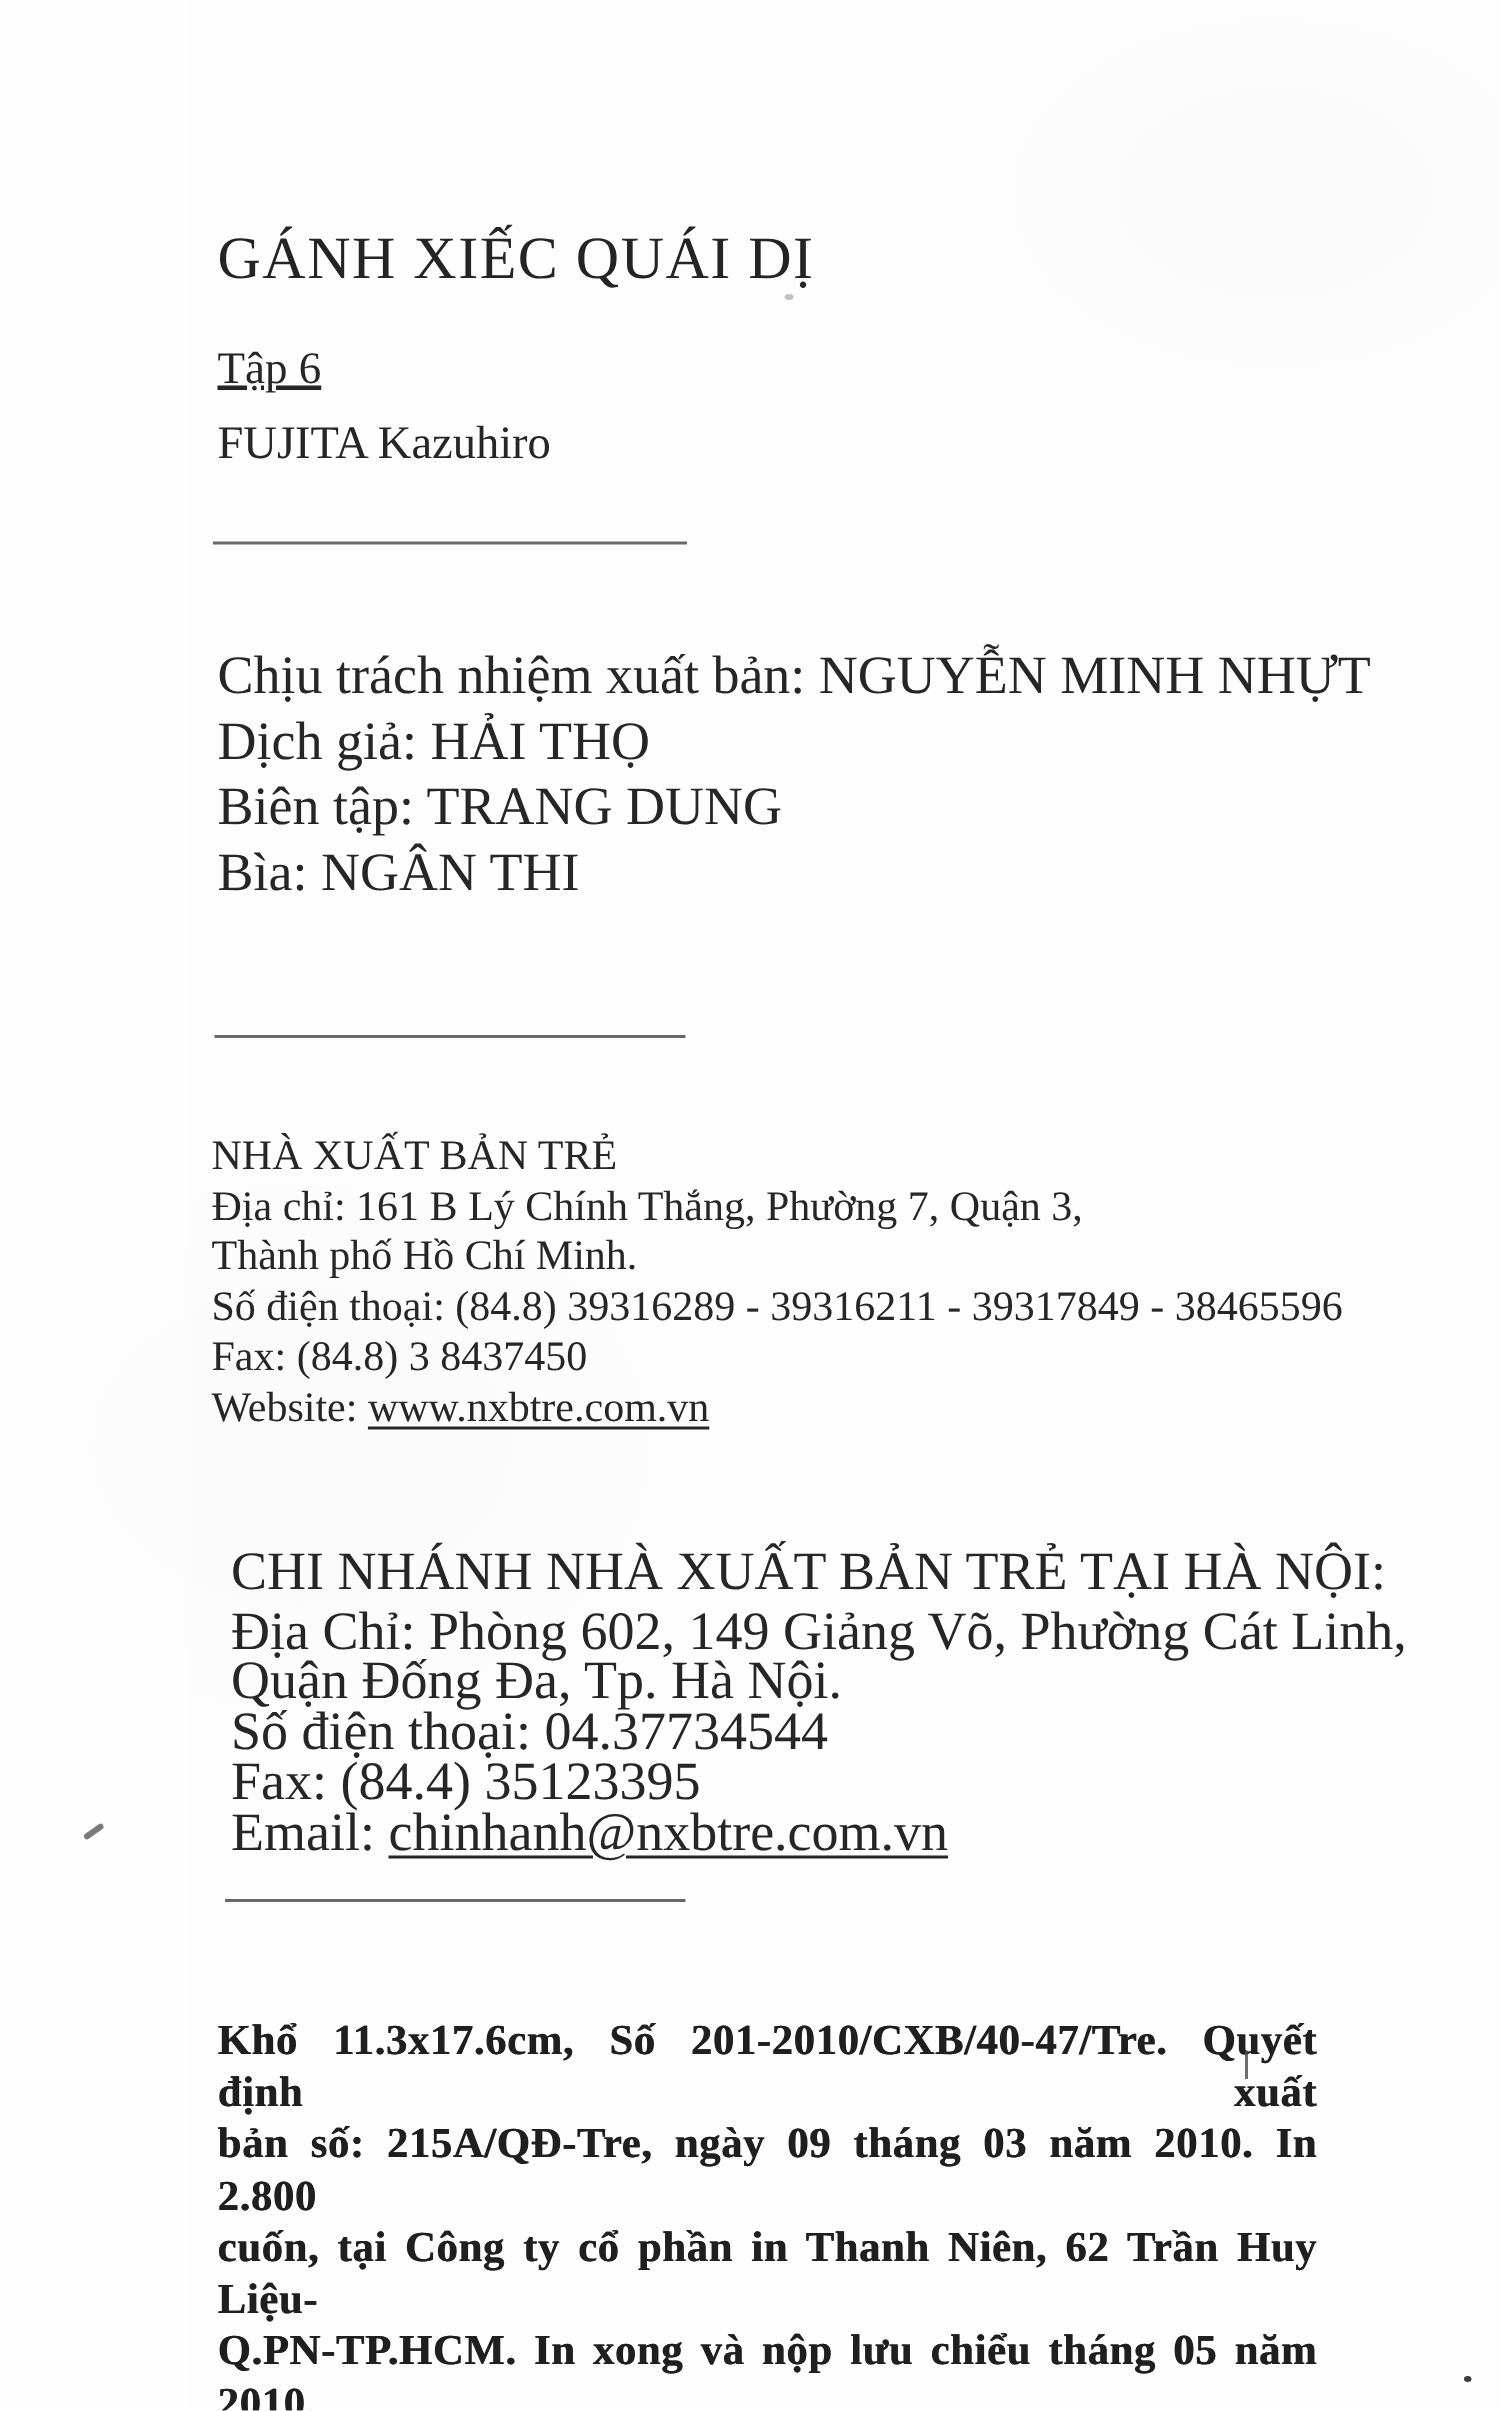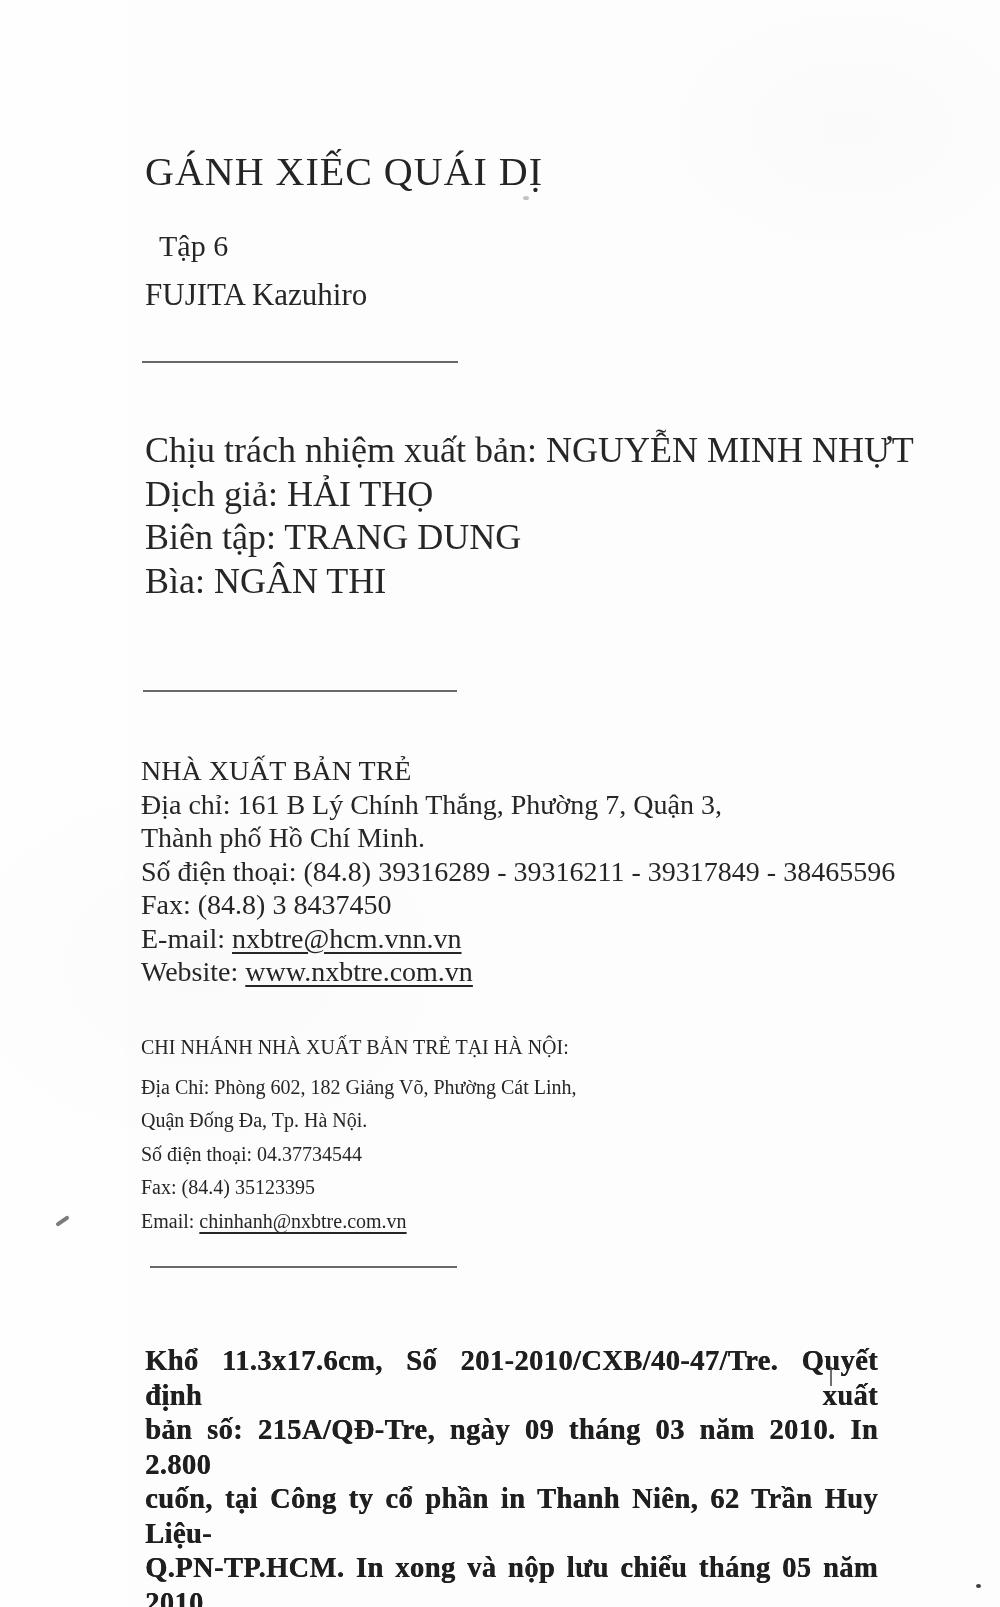--- a/index.html
+++ b/index.html
@@ -24,23 +24,24 @@
   .title {
     left: 145px; top: 148px;
     font-size: 40px;
     font-weight: normal;
     letter-spacing: 1px;
     margin: 0;
     white-space: nowrap;
     color: #242424;
   }
   .volume {
-    left: 159px; top: 229px;
+    left: 145px; top: 229px;
     font-size: 30px;
     white-space: nowrap;
+    text-decoration: underline;
   }
   .author {
     left: 145px; top: 277px;
     font-size: 31px;
     white-space: nowrap;
   }
 
   .divider {
     height: 0;
     border-top: 2px solid #4e4e4e;
@@ -57,22 +58,22 @@
     white-space: nowrap;
   }
 
   .publisher {
     left: 141px; top: 754px;
     font-size: 28px;
     line-height: 33.5px;
     white-space: nowrap;
   }
   .branch {
-    left: 141px; top: 1031px;
-    font-size: 20px;
+    left: 154px; top: 1031px;
+    font-size: 36px;
     line-height: 33.5px;
     white-space: nowrap;
   }
   .branch-heading { margin-bottom: 6px; }
 
   .u {
     text-decoration: underline;
     text-decoration-thickness: 2px;
     text-underline-offset: 4px;
   }
@@ -141,27 +142,26 @@
   </div>
 
   <div class="abs divider divider-2"></div>
 
   <div class="abs publisher">
     <div>NHÀ XUẤT BẢN TRẺ</div>
     <div>Địa chỉ: 161 B Lý Chính Thắng, Phường 7, Quận 3,</div>
     <div>Thành phố Hồ Chí Minh.</div>
     <div>Số điện thoại: (84.8) 39316289 - 39316211 - 39317849 - 38465596</div>
     <div>Fax: (84.8) 3 8437450</div>
-    <div><span>E-mail: </span><span class="u">nxbtre@hcm.vnn.vn</span></div>
     <div><span>Website: </span><span class="u">www.nxbtre.com.vn</span></div>
   </div>
 
   <div class="abs branch">
     <div class="branch-heading">CHI NHÁNH NHÀ XUẤT BẢN TRẺ TẠI HÀ NỘI:</div>
-    <div>Địa Chỉ: Phòng 602, 182 Giảng Võ, Phường Cát Linh,</div>
+    <div>Địa Chỉ: Phòng 602, 149 Giảng Võ, Phường Cát Linh,</div>
     <div>Quận Đống Đa, Tp. Hà Nội.</div>
     <div>Số điện thoại: 04.37734544</div>
     <div>Fax: (84.4) 35123395</div>
     <div><span>Email: </span><span class="u">chinhanh@nxbtre.com.vn</span></div>
   </div>
 
   <div class="abs pen-mark"></div>
 
   <div class="abs divider divider-3"></div>
 

